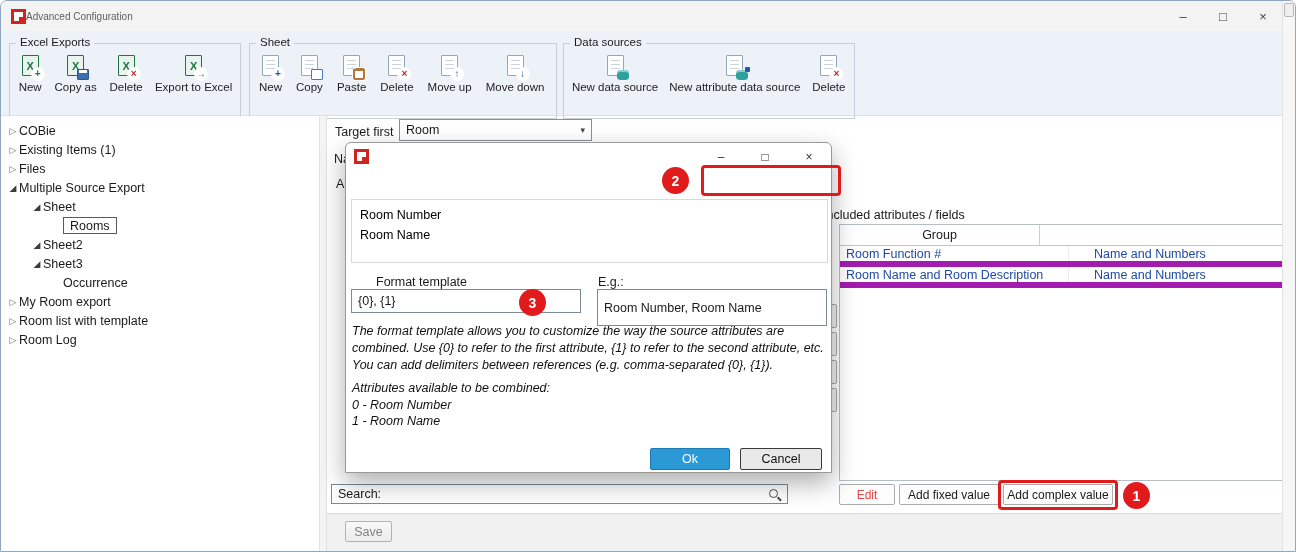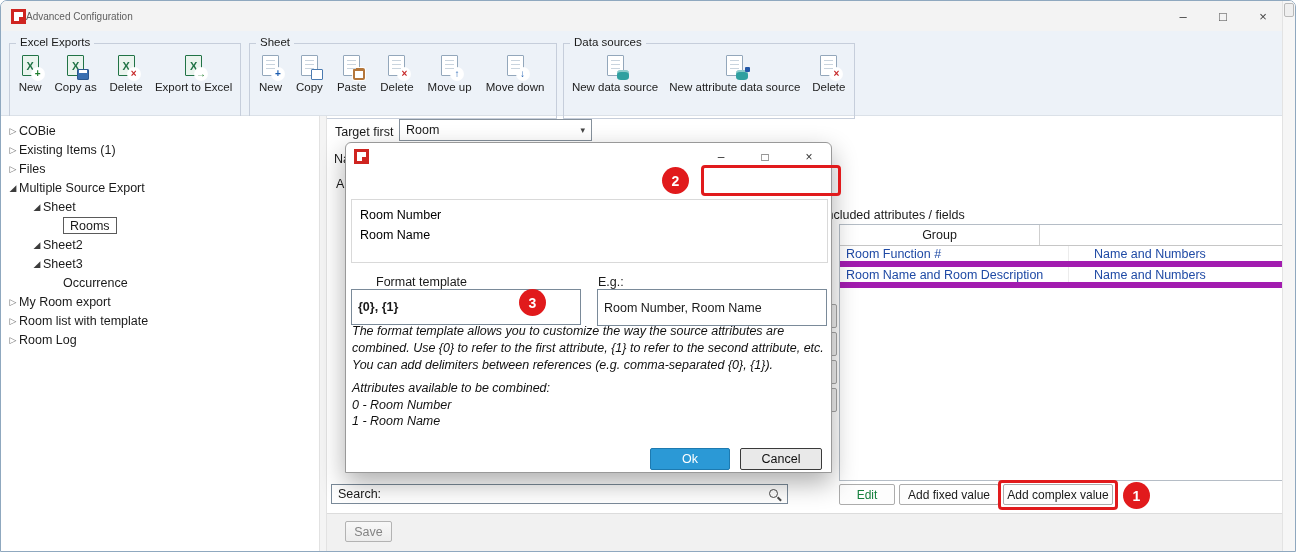--- a/index.html
+++ b/index.html
@@ -67,21 +67,21 @@
   
   .grid { position:absolute; left:838px; top:223px; width:446px; height:257px; border:1px solid #b5bdc6; background:#fff; }
   .ghead { display:flex; height:21px; border-bottom:1px solid #c6c6c6; }
   .gh { display:flex; align-items:center; justify-content:center; border-right:1px solid #cfcfcf; }
   .grow { display:flex; height:21px; border-bottom:6px solid #a21caf;gap:19px; }
   .gc { display:flex; align-items:center; padding-left:6px; color:#1f4aa5; border-right:1px solid #ececec; white-space:nowrap; overflow:hidden; }
   .c1 { width:229px; flex:none; } .c2 { width:200px; flex:none; } .c3 { flex:1; border-right:none; }
 
   .btn { position:absolute; height:21px; background:#fdfdfd; border:1px solid #acacac; border-radius:2px;
       display:flex; align-items:center; justify-content:center; padding:0 8px; font-size:12px; white-space:nowrap; }
-  .btn.disabled { color:#15803d; }
+  .btn.disabled { color:#ef4444; }
 
   
   .dialog { position:absolute; left:344px; top:141px; width:487px; height:331px; background:#fff; border:1px solid #999;
       box-shadow:0 10px 26px rgba(0,0,0,.32); z-index:40; border-radius:6px 6px 0 0; }
   .dcap-btn { position:absolute; top:3px; width:32px; height:22px; display:flex; align-items:center; justify-content:center; color:#333; font-size:12px; }
   .dlist { position:absolute; left:5px; top:56px; width:477px; height:64px; border:1px solid #d9d9d9; background:#fff;
       padding:5px 0 0 8px; color:#000000; line-height:20px; }
   .dhelp { position:absolute; left:6px; top:180px; width:478px; font-style:italic; line-height:17px; color:#111; }
   .dattr { position:absolute; left:6px; font-style:italic; color:#111; white-space:nowrap; }
   .dbtn { position:absolute; display:flex; align-items:center; justify-content:center; border-radius:2px; }
@@ -324,21 +324,21 @@
 
     <div class="ann-box" style="left:355px;top:22px;width:140px;height:31px;"></div>
     <div class="ann-circle" style="left:316px;top:24px;">2</div>
 
     <div class="dlist">
       <div>Room Number</div>
       <div>Room Name</div>
     </div>
 
     <span class="lbl" style="left:6px;top:132px;margin-left:24px;">Format template</span>
-    <div class="tb" style="left:5px;top:146px;width:230px;height:36px;font-weight:bold;">
+    <div class="tb" style="left:5px;top:146px;width:230px;height:24px;">
       <span>{0}, {1}</span>
     </div>
     <div class="ann-circle" style="left:173px;top:146px;">3</div>
 
     <span class="lbl" style="left:252px;top:132px;">E.g.:</span>
     <div class="tb" style="left:251px;top:146px;width:230px;height:37px;">
       <span>Room Number, Room Name</span>
     </div>
 
     <div class="dhelp">The format template allows you to customize the way the source attributes are combined. Use {0} to refer to the first attribute, {1} to refer to the second attribute, etc. You can add delimiters between references (e.g. comma-separated {0}, {1}).</div>

